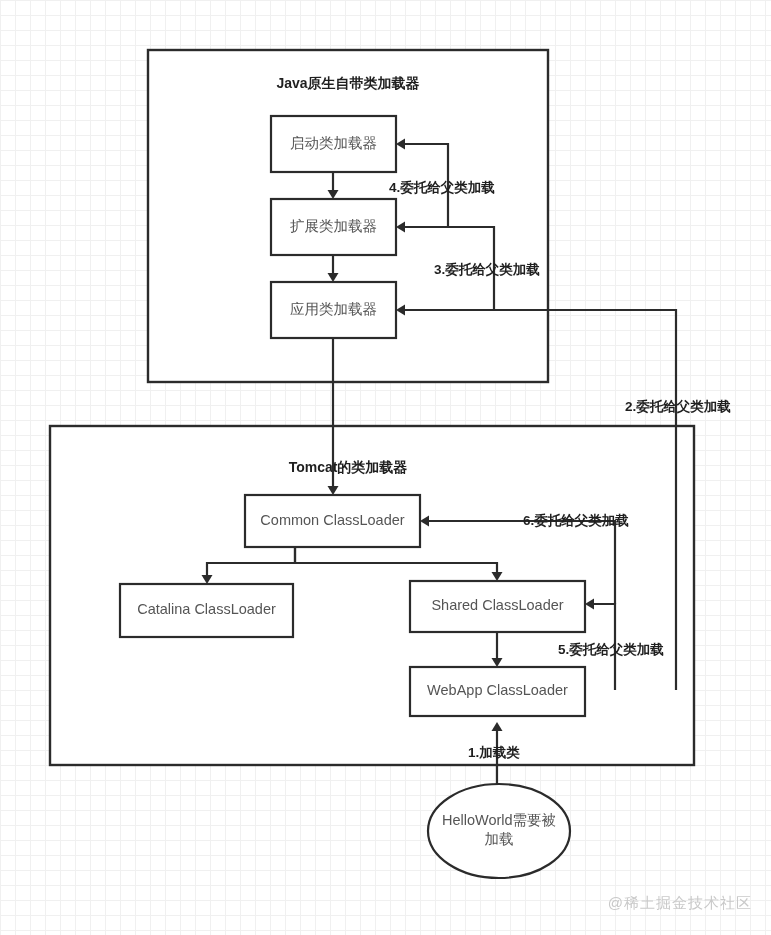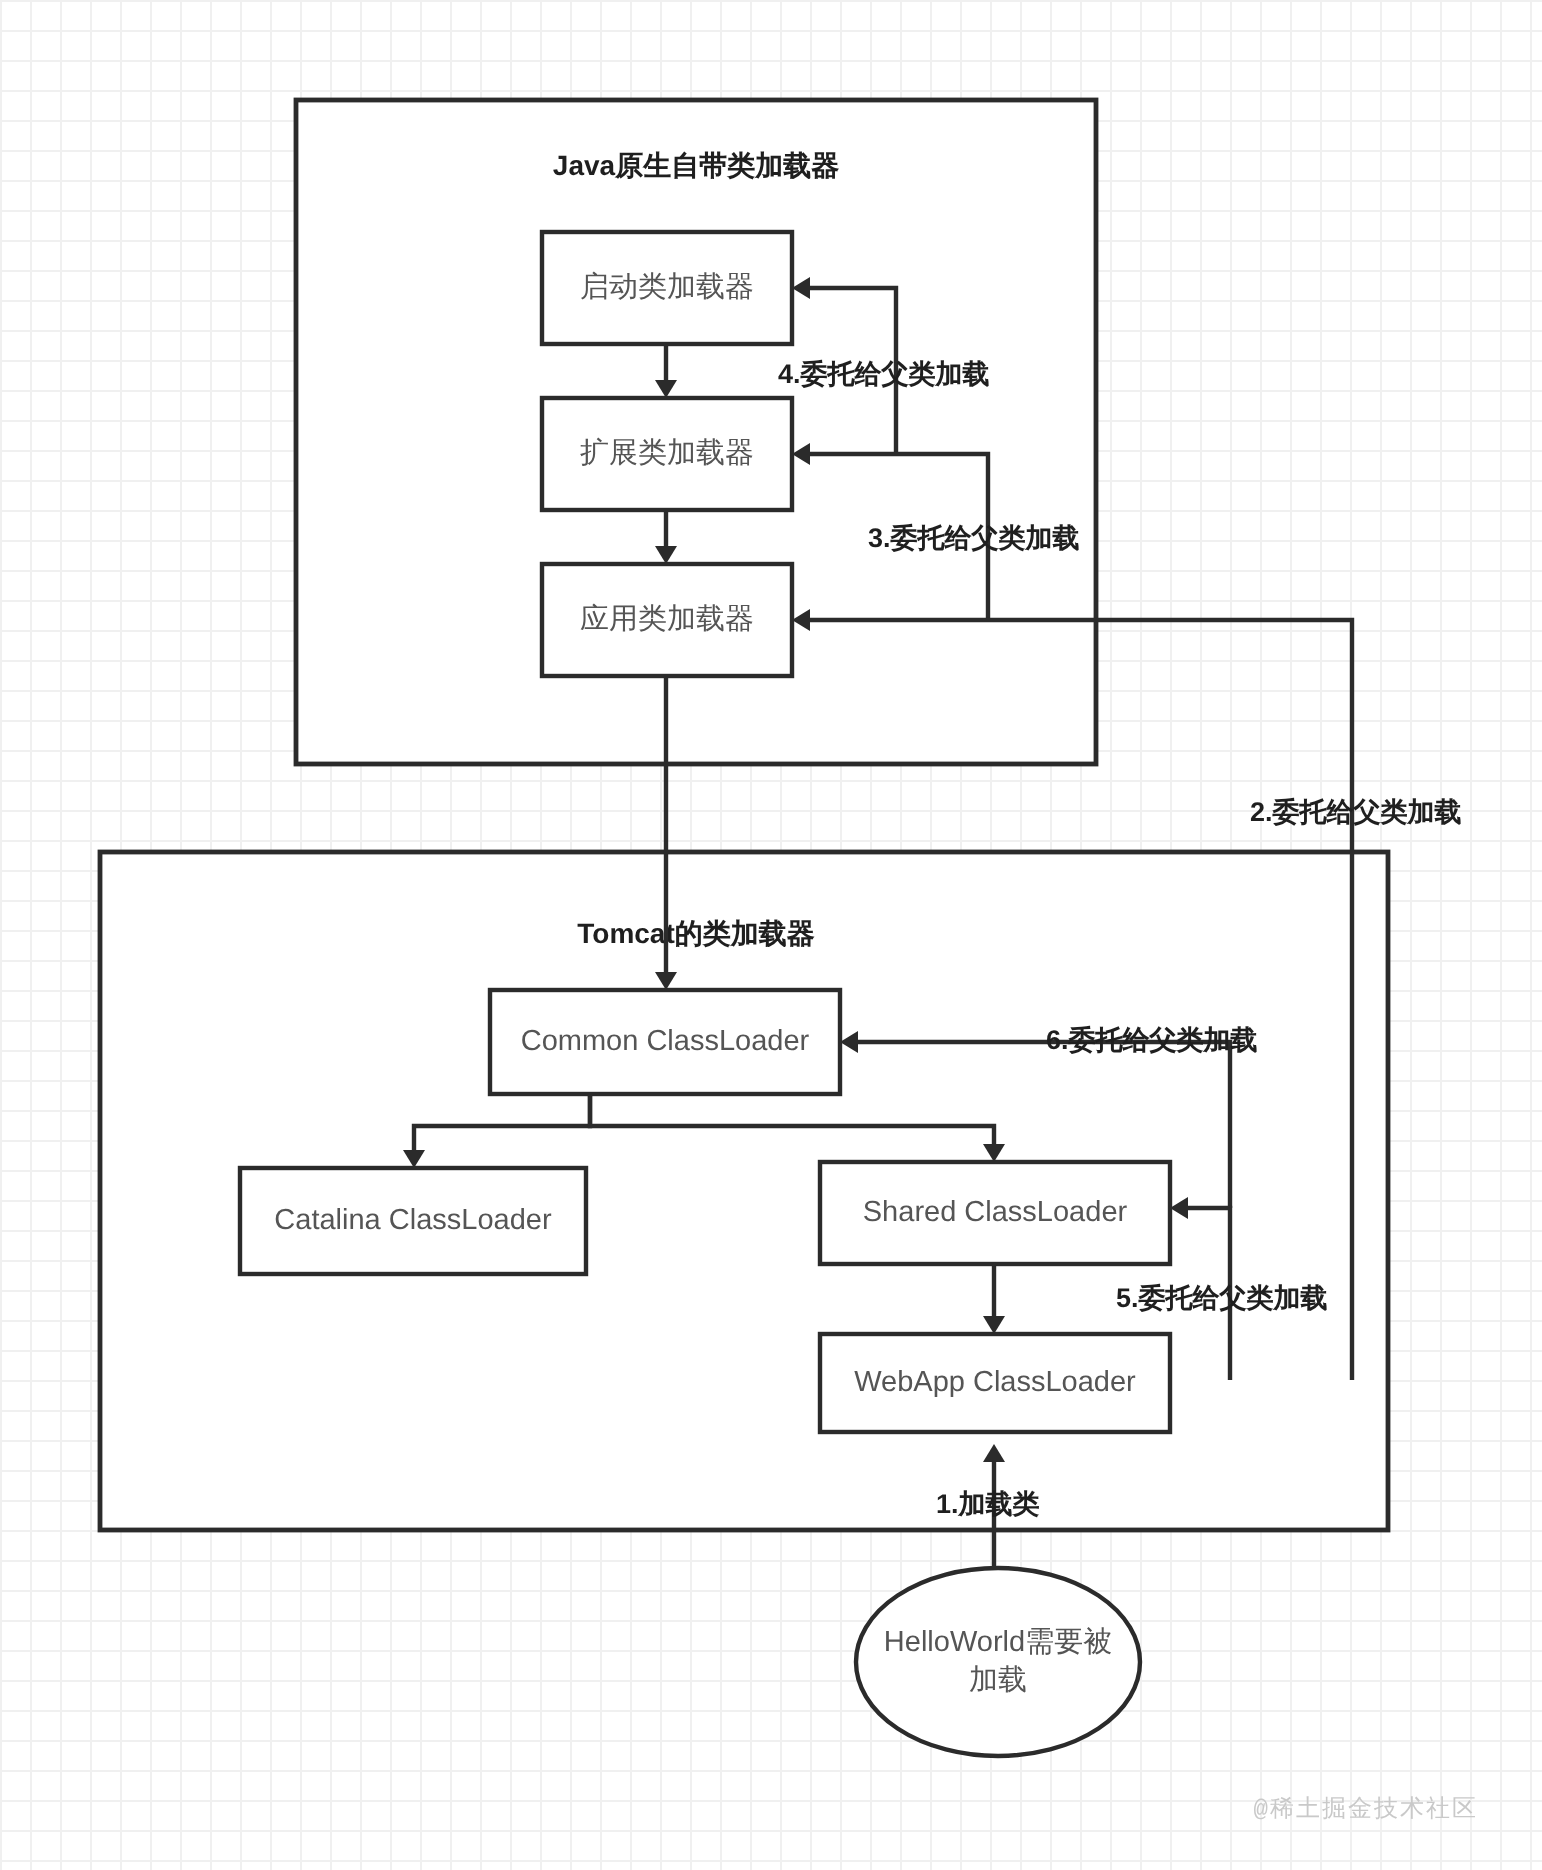--- a/index.html
+++ b/index.html
@@ -68,26 +68,26 @@
   }
   .edge-label {
     fill: #1f1f1f;
     font-size: 13.5px;
     font-weight: bold;
     font-family: "Liberation Sans", "DejaVu Sans", sans-serif;
     dominant-baseline: middle;
   }
   .watermark {
     position: absolute;
-    right: 32px;
+    right: 19px;
     bottom: 22px;
     color: #c9c9c9;
-    font-size: 12px;
+    font-size: 15px;
     letter-spacing: 1px;
-    font-family: Liberation Mono, monospace;
+    font-family: Liberation Sans, sans-serif;
     user-select: none;
   }
 </style>
 </head>
 <body>
 
 <div id="canvas">
   <svg id="diagram" viewBox="0 0 771 935" xmlns="http://www.w3.org/2000/svg">
       <g>
         <rect x="148" y="50" width="400" height="332" class="grp-rect"></rect>

